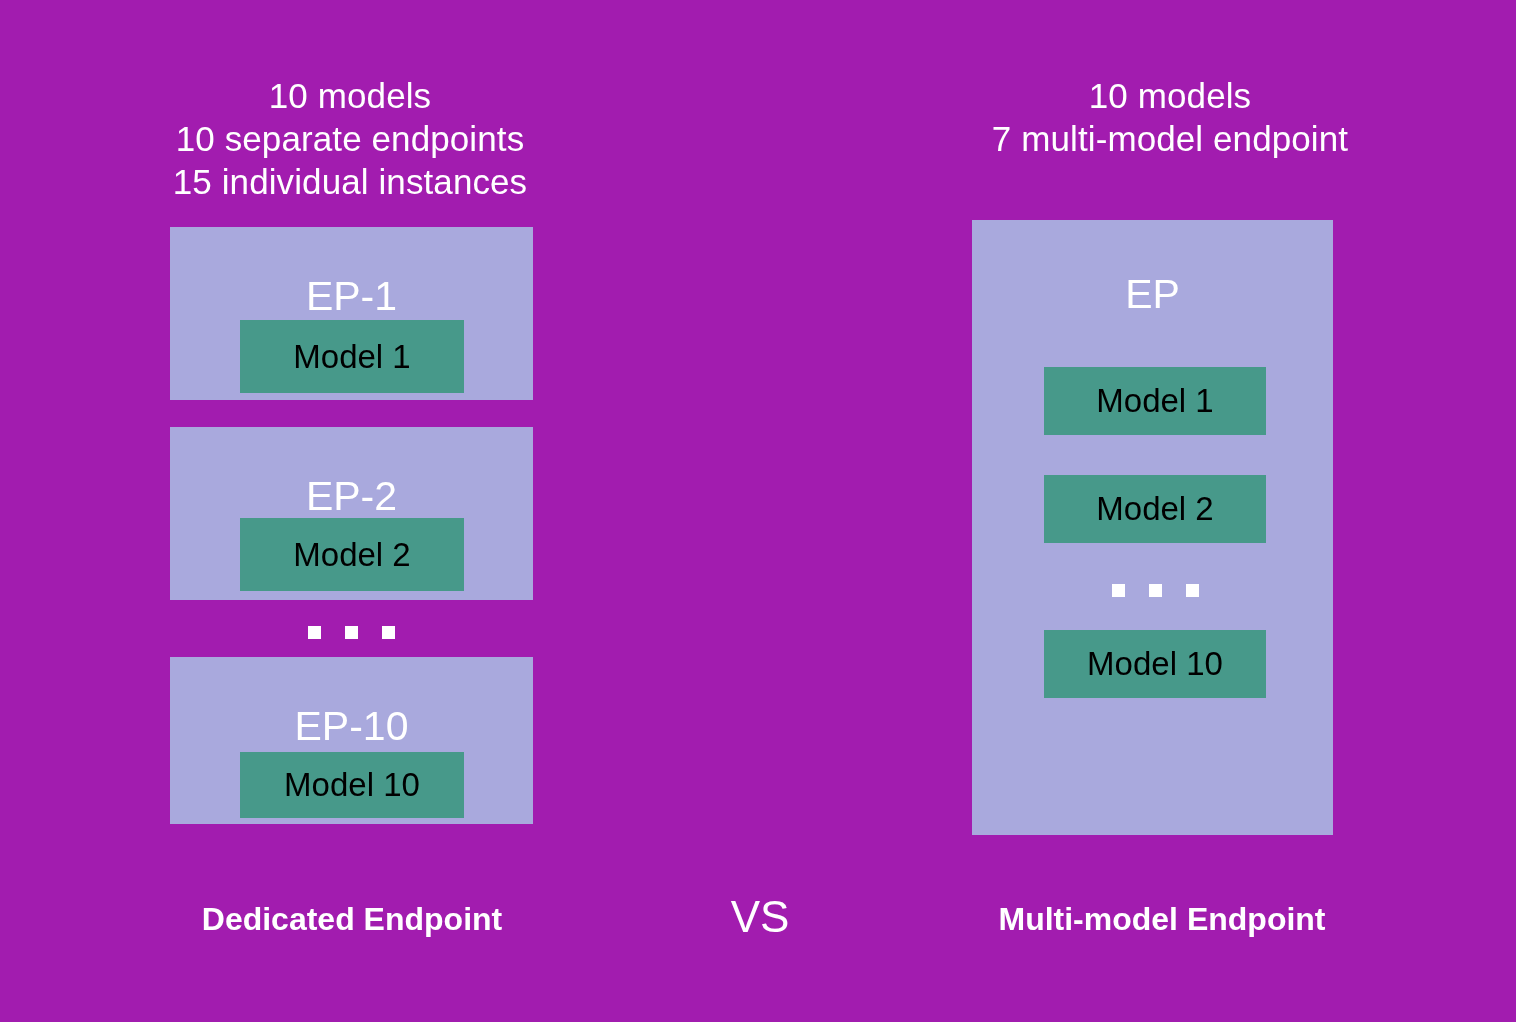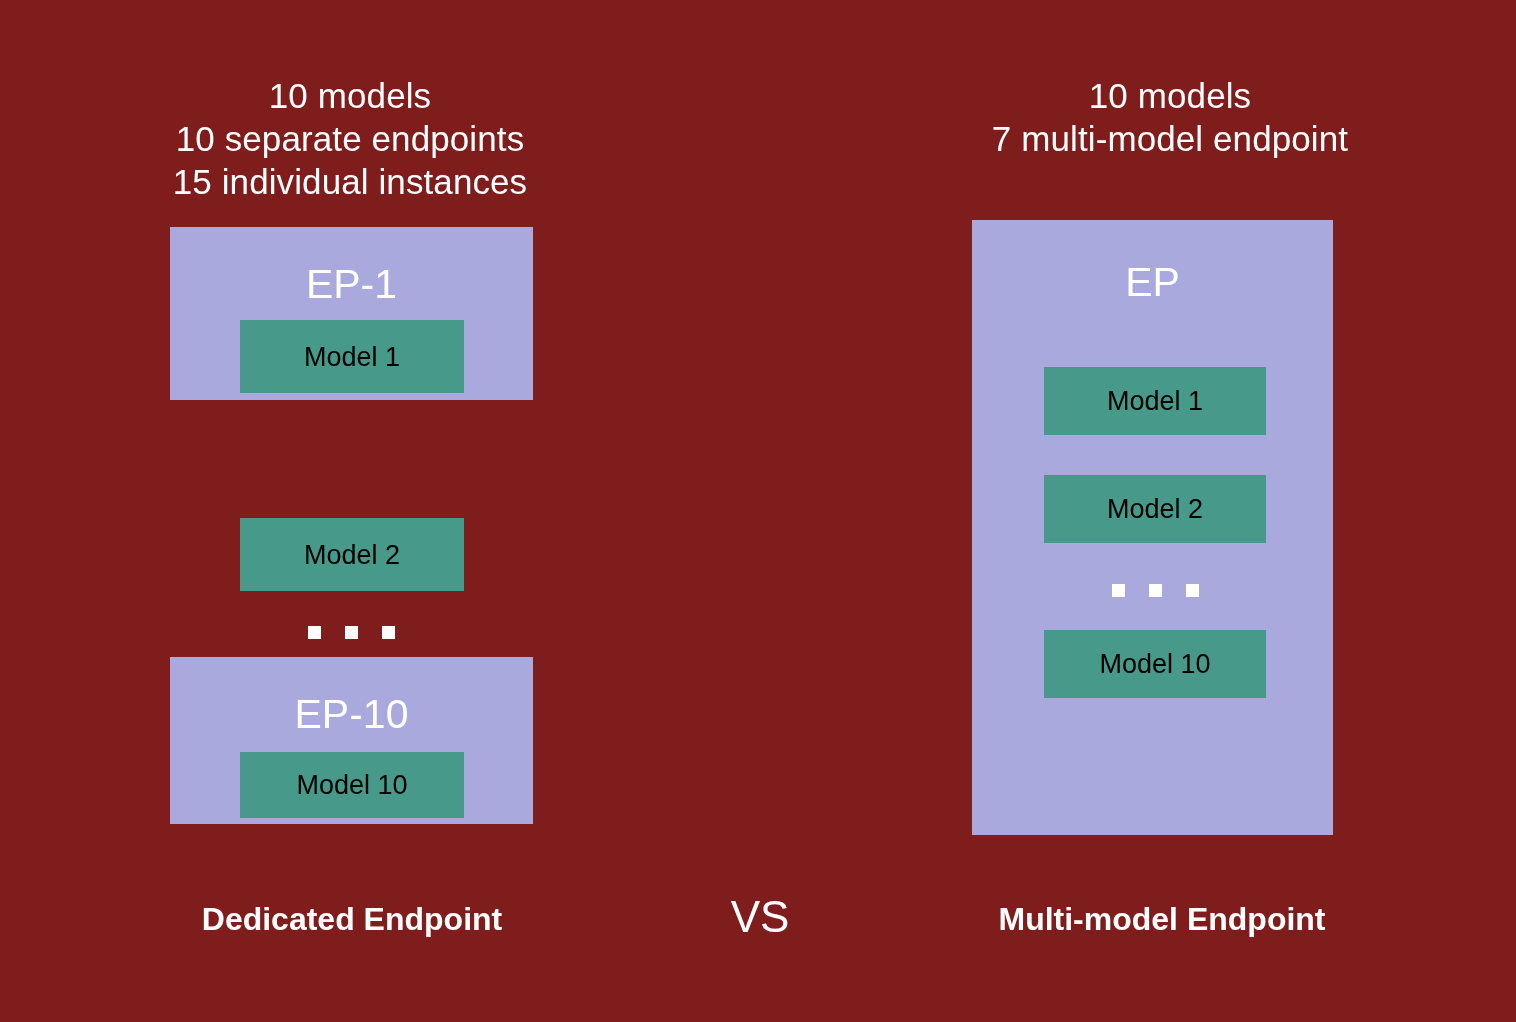--- a/index.html
+++ b/index.html
@@ -13,21 +13,21 @@
   body {
     background: #030330;
     font-family: "Liberation Sans", sans-serif;
     position: relative;
     color: #ffffff;
   }
 
   .slide {
     position: absolute;
     inset: 0;
-    background: #7f1d1d;
+    background: #a21caf;
   }
 
   
   .col-header {
     position: absolute;
     text-align: center;
     color: #ffffff;
     font-size: 35px;
     line-height: 43px;
     font-weight: 400;
@@ -47,31 +47,32 @@
   .ep-title {
     position: absolute;
     left: 0;
     width: 100%;
     text-align: center;
     color: #ffffff;
     font-weight: 400;
     font-size: 41px;
     line-height: 48px;
     white-space: nowrap;
+    margin-top: 12px;
   }
 
   
   .model-box {
     position: absolute;
     background: #47998A;
     color: #000000;
     display: flex;
     align-items: center;
     justify-content: center;
-    font-size: 27px;
+    font-size: 33px;
     line-height: 30px;
     font-weight: 400;
     white-space: nowrap;
   }
 
   
   .ellipsis {
     position: absolute;
     display: flex;
     align-items: center;
@@ -145,20 +146,23 @@
     <span class="line">7 multi-model endpoint</span>
   </div>
 
   <div class="ep-panel" id="panel-ep1">
     <span class="ep-title">EP-1</span>
   </div>
   <div class="model-box" id="model-l1">
     <span>Model 1</span>
   </div>
 
+  <div class="ep-panel" id="panel-ep2">
+    <span class="ep-title">EP-2</span>
+  </div>
   <div class="model-box" id="model-l2">
     <span>Model 2</span>
   </div>
 
   <div class="ellipsis" id="ellipsis-left">
     <span class="dot"></span>
     <span class="dot"></span>
     <span class="dot"></span>
   </div>
 

